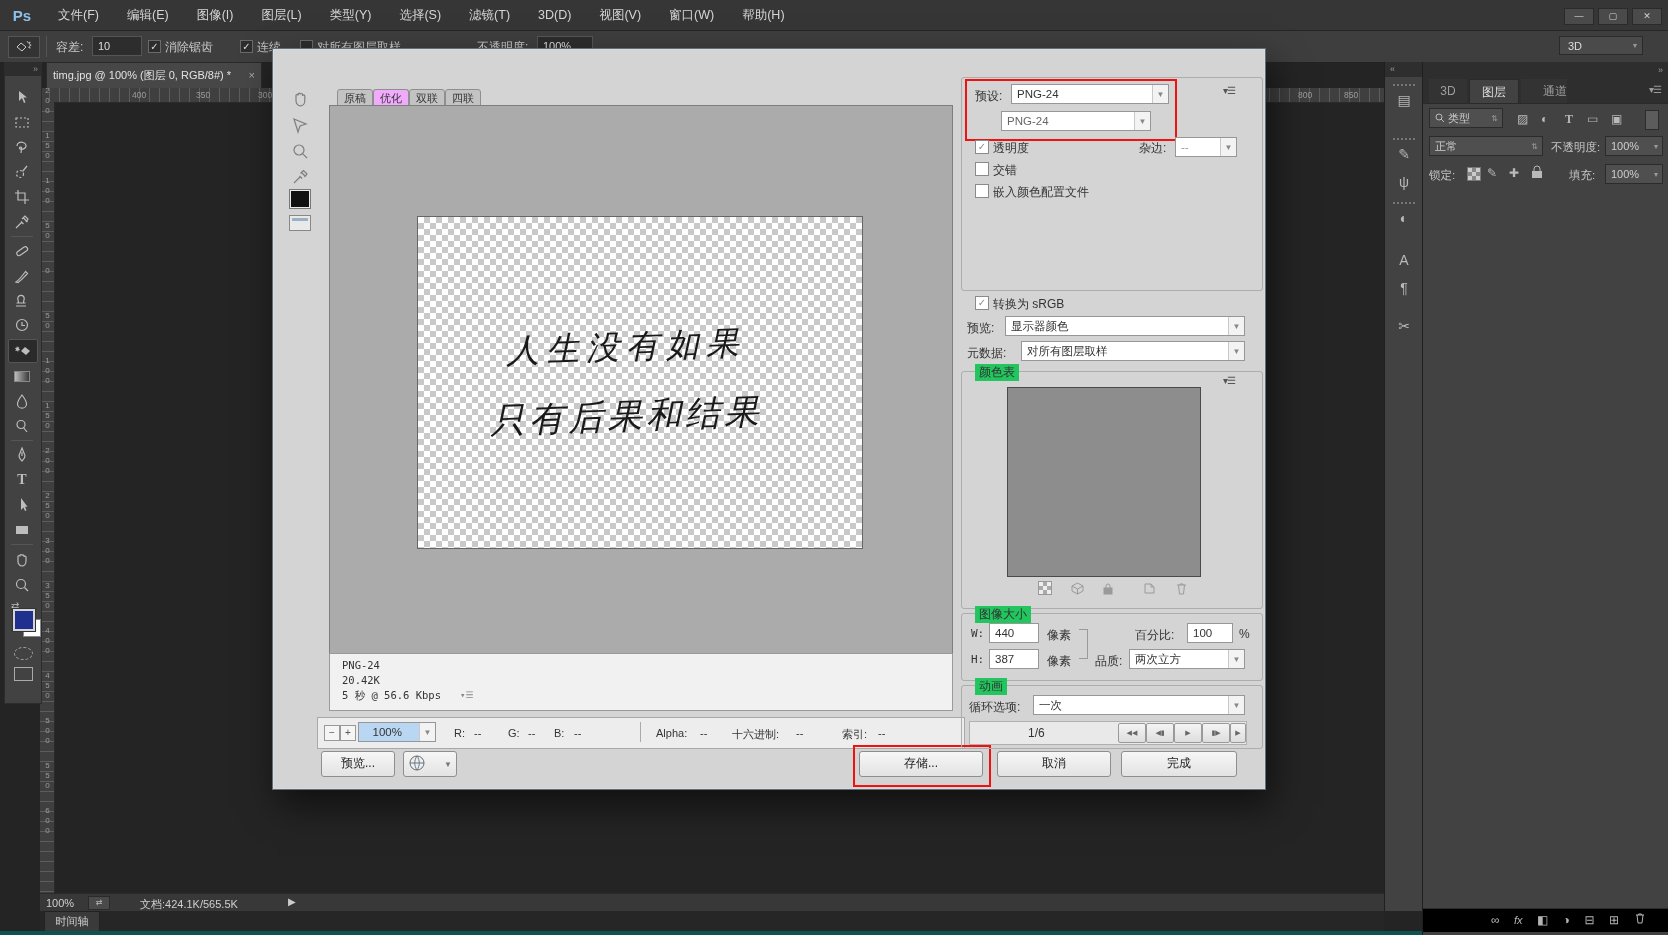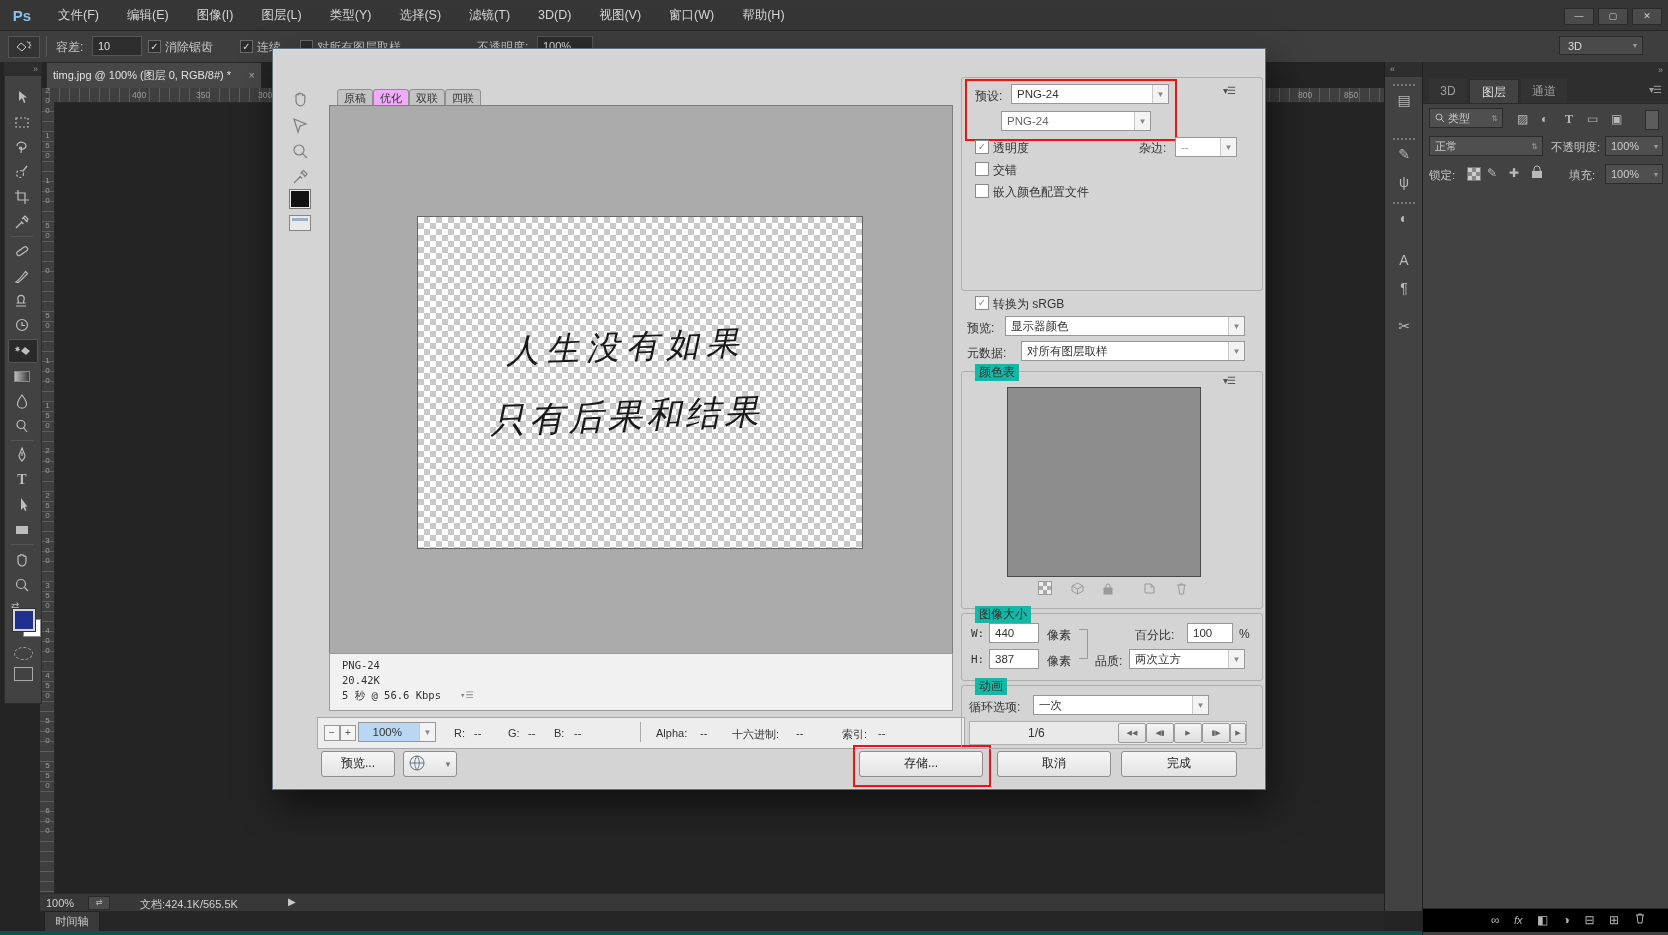--- a/index.html
+++ b/index.html
@@ -61,21 +61,21 @@
         font-size:10px;line-height:13px;text-align:center;color:#555;}
   .dbtn{position:absolute;height:24px;background:linear-gradient(#f6f6f6,#e3e3e3);border:1px solid #8e8e8e;
         border-radius:3px;font-size:12px;color:#222;text-align:center;line-height:23px;}
   .cmb{position:absolute;height:20px;background:#fff;border:1px solid #979797;font-size:11.5px;color:#333;
        display:flex;align-items:center;padding-left:5px;box-sizing:border-box;}
   .cmb .car{margin-left:auto;width:15px;text-align:center;color:#888;font-size:8px;border-left:1px solid #c9c9c9;align-self:stretch;line-height:19px;background:#f3f3f3;}
   .lcb{position:absolute;width:12px;height:12px;background:#fff;border:1px solid #8a8a8a;font-size:10px;
        line-height:11px;text-align:center;color:#8a8a8a;}
   .dlbl{position:absolute;font-size:12px;color:#333;white-space:nowrap;}
   .fs{position:absolute;border:1px solid #adadad;border-radius:3px;}
-  .fslbl{position:absolute;font-size:12px;color:#333;background:#14b8a6;padding:0 4px;}
+  .fslbl{position:absolute;font-size:12px;color:#333;background:#22c55e;padding:0 4px;}
   .redbox{position:absolute;border:2px solid #f21111;}
   .pmenu{position:absolute;color:#555;font-size:10px;letter-spacing:-1px;}
   .pbtn{position:absolute;width:26px;height:18px;background:linear-gradient(#f4f4f4,#dedede);border:1px solid #9a9a9a;
         border-radius:2px;font-size:7px;color:#666;text-align:center;line-height:17px;}
   .ctico{display:inline-block;margin:0 7px;}
   
   #panelstrip{left:1384px;top:62px;width:38px;height:849px;background:#424242;border-left:1px solid #1f1f1f;}
   .dots{position:absolute;left:8px;width:22px;height:2px;background:repeating-linear-gradient(90deg,#777 0 2px,transparent 2px 4px);}
   .sico{position:absolute;left:8px;width:22px;height:20px;color:#b8b8b8;font-size:14px;text-align:center;line-height:20px;}
   #layers{left:1422px;top:62px;width:246px;height:873px;background:#424242;border-left:1px solid #1f1f1f;}
@@ -457,21 +457,21 @@
     <span class="a" style="left:806px;top:580px;width:8px;height:28px;border:1px solid #9a9a9a;border-left:none;"></span>
     <span class="dlbl" style="left:822px;top:604px;">品质:</span>
     <div class="cmb" style="left:856px;top:600px;width:116px;">
       <span>两次立方</span>
         <span class="car">▼</span>
       </div>
 
     <div class="fs" style="left:688px;top:636px;width:300px;height:62px;"></div>
     <span class="fslbl" style="left:702px;top:629px;">动画</span>
     <span class="dlbl" style="left:696px;top:650px;">循环选项:</span>
-    <div class="cmb" style="left:760px;top:646px;width:176px;">
+    <div class="cmb" style="left:760px;top:646px;width:212px;">
       <span>一次</span>
         <span class="car">▼</span>
       </div>
     <div class="a" style="left:696px;top:672px;width:276px;height:22px;border:1px solid #b0b0b0;background:#e9e9e9;">
       <span class="dlbl" style="left:58px;top:4px;">1/6</span>
       <span class="pbtn" style="left:148px;top:1px;">◀◀</span>
       <span class="pbtn" style="left:176px;top:1px;">◀▮</span>
       <span class="pbtn" style="left:204px;top:1px;">▶</span>
       <span class="pbtn" style="left:232px;top:1px;">▮▶</span>
       <span class="pbtn" style="left:260px;top:1px;width:14px;">▶</span>
@@ -490,21 +490,21 @@
     <div class="sico" style="top:188px;">A</div>
     <div class="sico" style="top:216px;">¶</div>
     <div class="sico" style="top:254px;">✂</div>
   </div>
 
   <div id="layers" class="a">
     <div id="lp-collapse">»</div>
     <div id="ptabbar"></div>
     <div class="ptab" style="left:6px;width:38px;">3D</div>
     <div class="ptab on" style="left:46px;width:50px;">图层</div>
-    <div class="ptab" style="left:98px;width:46px;">通道</div>
+    <div class="ptab" style="left:98px;width:46px;text-align:right;">通道</div>
     <span class="a" style="left:226px;top:22px;color:#9a9a9a;font-size:10px;letter-spacing:-1px;">▾☰</span>
 
     <div class="pfield" style="left:6px;top:46px;width:74px;">
       <svg width="10" height="10" style="margin-right:3px;">
           <circle cx="4" cy="4" r="3" stroke="#bbb" fill="none"></circle>
           <path d="M6 6 L9 9" stroke="#bbb"></path>
         </svg>
       <span>类型</span>
         <span class="car">⇅</span>
       </div>

